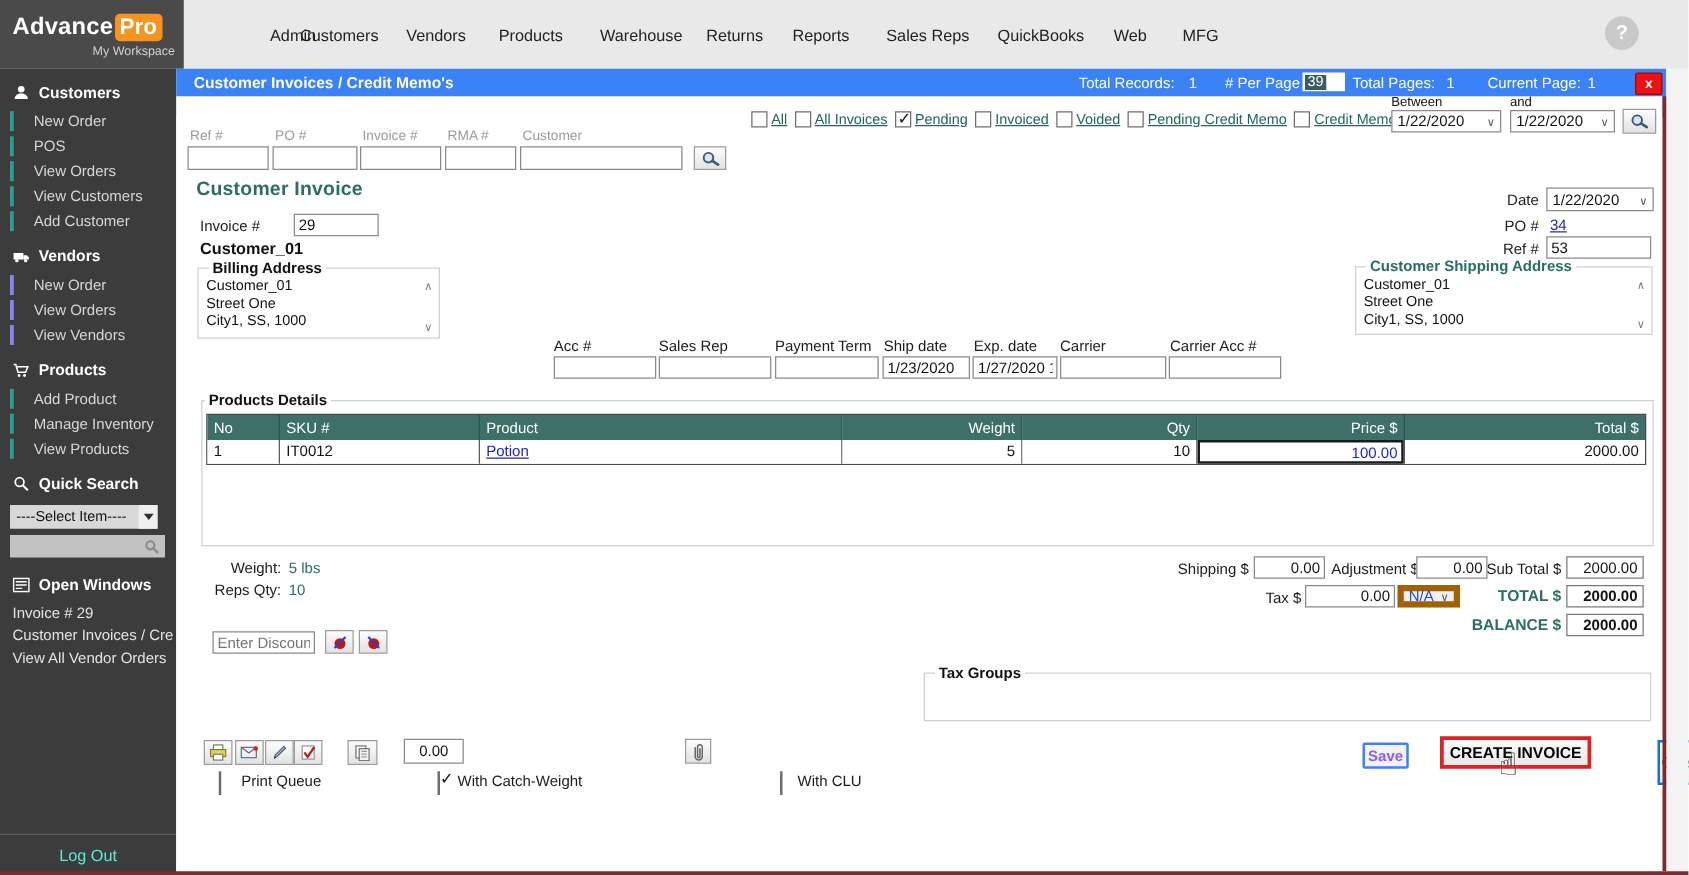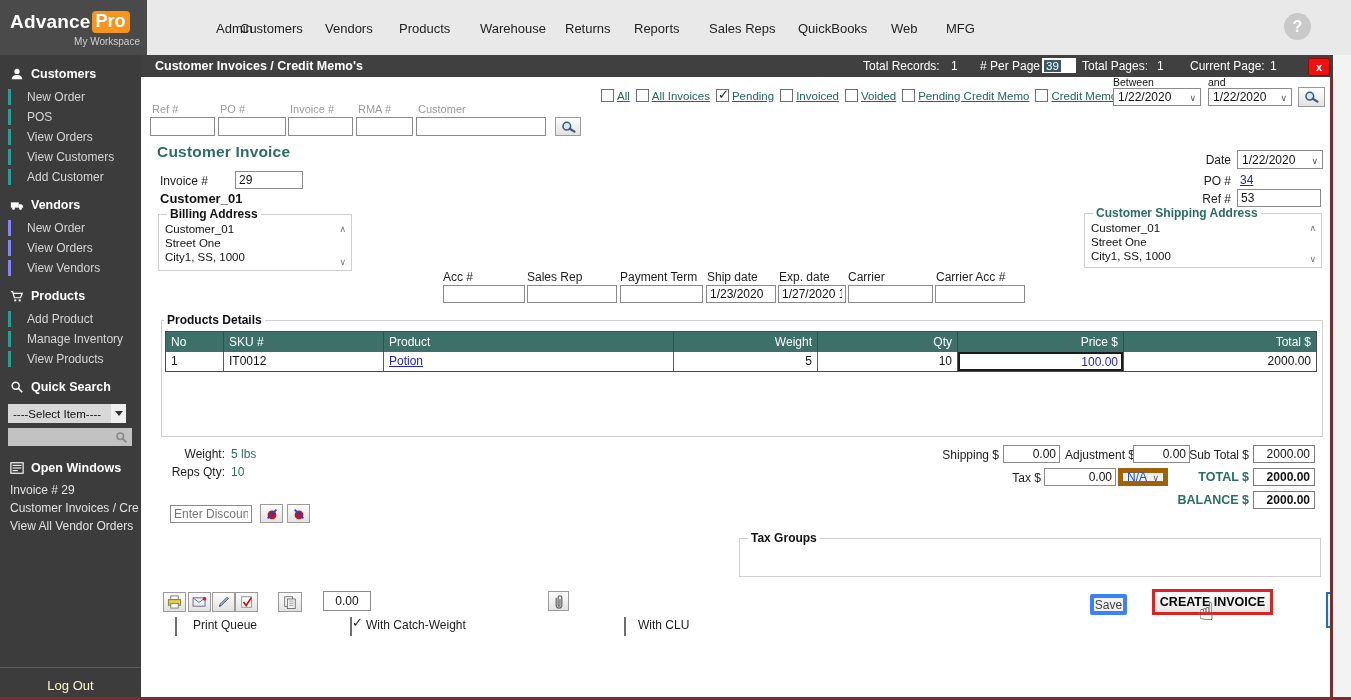--- a/index.html
+++ b/index.html
@@ -24,23 +24,23 @@
   .sitem.purple::before{background:#8A84F2;}
   .sic{width:14px;height:14px;flex:0 0 14px;}
   .qs-select{margin:4px 0 0 8px;width:118px;height:19px;background:#D8D8D8;color:#111;font-size:11.5px;
              display:flex;align-items:center;justify-content:space-between;padding-left:5px;box-sizing:border-box;}
   .qs-arrow{width:15px;height:100%;background:#efefef;display:flex;align-items:center;justify-content:center;}
   .qs-arrow::before{content:"";border-left:4px solid transparent;border-right:4px solid transparent;border-top:5px solid #333;}
   .qs-input{margin:5px 0 0 8px;width:124px;height:18px;background:#C2C2C2;display:flex;align-items:center;justify-content:flex-end;padding-right:4px;box-sizing:border-box;}
   .ow-item{padding:2px 0 2px 10px;font-size:12px;color:#E2E2E2;white-space:nowrap;overflow:hidden;cursor:default;}
   #logout-wrap{position:absolute;left:0;bottom:6px;width:141px;text-align:center;}
   #logout-div{position:absolute;left:0;bottom:32px;width:141px;border-top:1px solid #5C5C5C;}
-  #logout{color:#fef9c3;font-size:13px;cursor:default;}
+  #logout{color:#5eead4;font-size:13px;cursor:default;}
   
-  #titlebar{left:141px;top:55px;width:1192px;height:39px;background:#404040;color:#fff;font-size:12px;}
+  #titlebar{left:141px;top:55px;width:1192px;height:39px;background:#3b82f6;color:#fff;font-size:12px;}
   .tb{position:absolute;top:4px;white-space:nowrap;}
   #pp-box{position:absolute;left:901px;top:3px;width:34px;height:15px;background:#fff;display:flex;align-items:center;justify-content:flex-start;padding-left:2px;box-sizing:border-box;}
   #pp-box span{background:#3A5A66;color:#fff;font-size:11.5px;padding:0 2px;}
   #xbtn{position:absolute;left:1167px;top:3px;width:20px;height:16px;background:#EE1111;border:1px solid #AA0000;
         color:#fff;font-size:11px;font-weight:bold;display:flex;align-items:center;justify-content:center;border-radius:2px;}
   
   #content{left:141px;top:77px;width:1189px;height:620px;background:#fff;}
   #rightline{left:1330px;top:77px;width:3px;height:620px;background:#7B2D2D;}
   #rightstrip{left:1333px;top:55px;width:18px;height:642px;background:#F3F3F3;}
   #bottomline{left:0;top:697px;width:1351px;height:3px;background:#7B2D2D;}
@@ -73,21 +73,21 @@
   .price-box{border:2px solid #1A1A1A;height:100%;box-sizing:border-box;text-align:right;color:#2222CC;
              font-size:12px;padding:1px 3px 0 0;background:#fff;}
   .pbc.nopad{padding:0;}
   .box{border:1px solid #7A7A7A;background:#fff;font-size:12px;color:#111;text-align:right;padding:1px 4px;box-sizing:border-box;}
   .tlabel{position:absolute;font-size:12px;color:#1c1c1c;text-align:right;white-space:nowrap;}
   .tlabel.big{font-weight:bold;color:#2A6E62;font-size:12.5px;}
   .btn-bevel{background:linear-gradient(#FDFDFD,#E2E2E2);border:1px solid #9B9B9B;display:flex;align-items:center;
              justify-content:center;box-sizing:border-box;cursor:default;}
   .na-sel{border:5px solid #a16207;background:#F0F0F0;color:#1d4ed8;font-size:12px;display:flex;align-items:center;
           justify-content:space-between;padding:0 4px;box-sizing:border-box;}
-  #save-btn{font-size:12px;font-weight:normal;color:#404040;background:#F2F2F2;border:4px solid #3b82f6;
+  #save-btn{font-size:12px;font-weight:bold;color:#8b5cf6;background:#F2F2F2;border:2px solid #3b82f6;
             display:flex;align-items:center;justify-content:center;box-sizing:border-box;border-radius:2px;}
   #create-btn{font-size:12.5px;font-weight:bold;color:#000;background:linear-gradient(#FBFBFB,#E8E8E8);
               border:3px solid #DD2222;display:flex;align-items:center;justify-content:center;box-sizing:border-box;}
   #close-btn{font-size:12.5px;font-weight:600;color:#000;background:linear-gradient(#FBFBFB,#E8E8E8);
              border:2px solid #1673D1;display:flex;align-items:center;justify-content:center;box-sizing:border-box;}
   #cursor{font-size:25px;color:#111;text-shadow:0 0 2px #fff;z-index:50;}
   #cursor::after{content:"\261D";}
   .up::before{content:"\2227";}
   .dn::before{content:"\2228";}
 </style>

